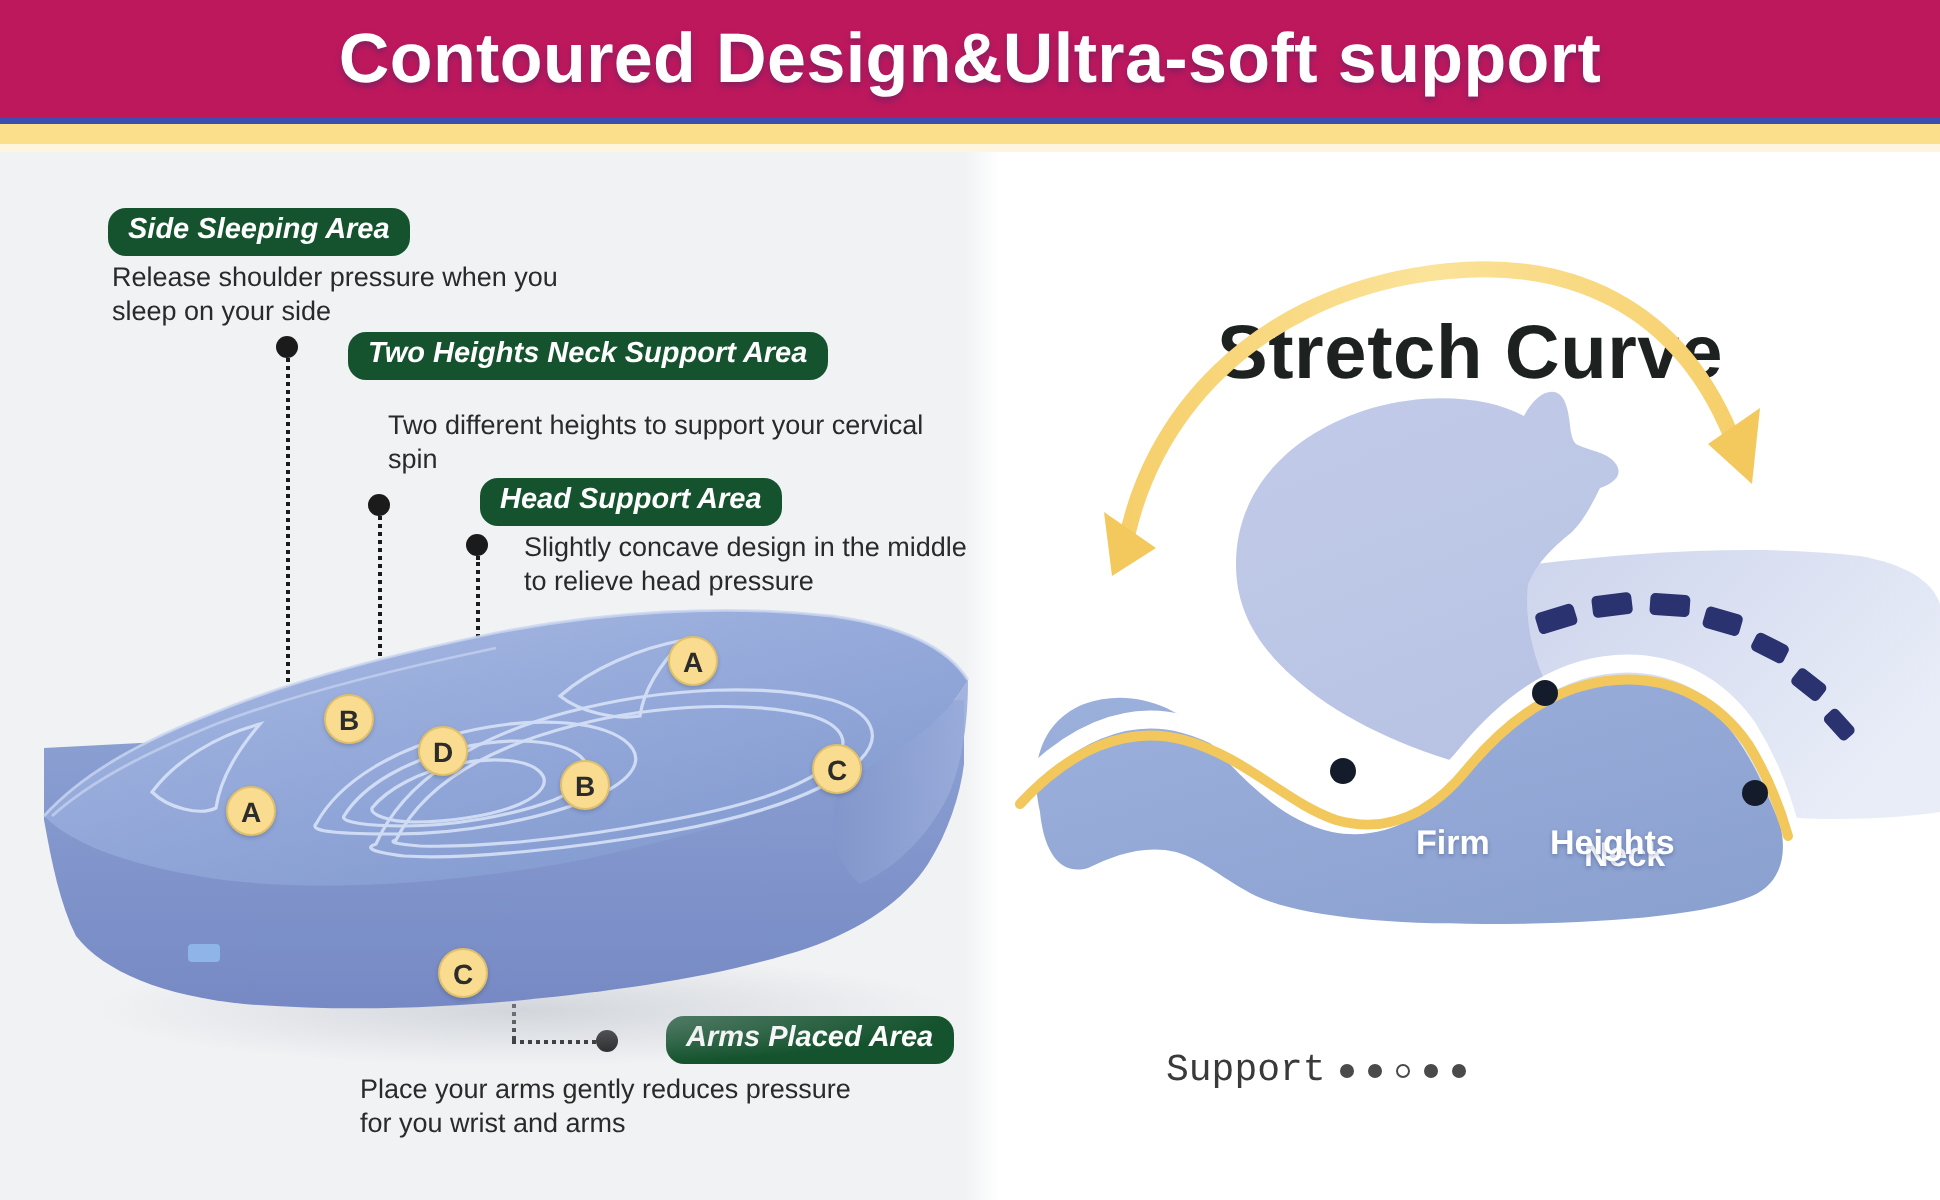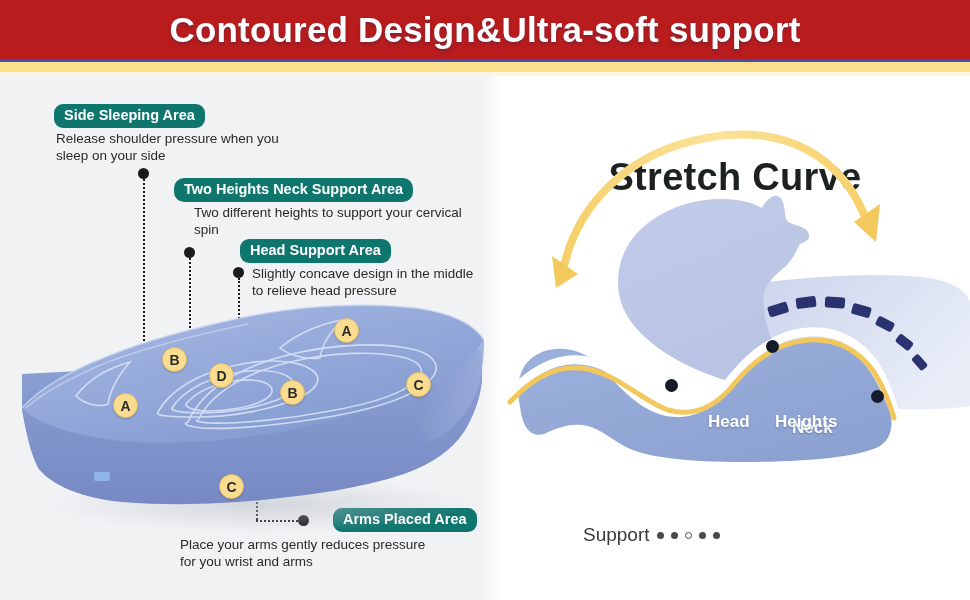--- a/index.html
+++ b/index.html
@@ -8,21 +8,21 @@
     width:970px;height:600px;overflow:hidden;
     background:#ffffff;
     font-family:"Liberation Sans","DejaVu Sans",sans-serif;
     -webkit-font-smoothing:antialiased;
   }
   .page{position:relative;width:970px;height:600px;overflow:hidden;background:#ffffff;}
 
   
   .banner{
     position:absolute;left:0;top:0;width:970px;height:59px;
-    background:#b91c1c;
+    background:#be185d;
     display:flex;align-items:center;justify-content:center;text-align:right;
   }
   .banner-title{
     color:#ffffff;
     font-size:35px;
     font-weight:bold;
     letter-spacing:.2px;
     text-shadow:0 2px 3px rgba(30,40,100,.35);
     white-space:nowrap;
   }
@@ -36,28 +36,29 @@
     background:#f1f2f4;
   }
   .left-panel:after{
     content:"";position:absolute;right:0;top:0;width:18px;height:100%;
     background:linear-gradient(to right,rgba(241,242,244,0),#ffffff);
   }
 
   
   .badge{
     position:absolute;
-    background:#0f766e;
+    background:#14532d;
     color:#ffffff;
     font-weight:bold;
     border-radius:9px;
     padding:3px 10px 4px 10px;
     font-size:14.5px;
     white-space:nowrap;
     line-height:1.15;
+    font-style:italic;
   }
   .callout-text{
     position:absolute;
     color:#2a2a2a;
     font-size:13.5px;
     line-height:1.28;
     white-space:pre-line;
   }
   .callout-text.right{text-align:left;}
 
@@ -102,21 +103,21 @@
   .body-label{
     position:absolute;color:#ffffff;font-weight:bold;font-size:17px;
     text-shadow:0 1px 2px rgba(60,75,130,.45);
     white-space:nowrap;
   }
   .anchor-dot{position:absolute;width:13px;height:13px;border-radius:50%;background:#141b2a;}
 
   
   .scale-row{position:absolute;left:0;top:442px;width:470px;height:40px;}
   .scale-group{position:absolute;display:flex;align-items:center;gap:7px;}
-  .scale-label{font-size:19px;color:#3a3a3a;white-space:nowrap;}
+  .scale-label{font-size:19px;color:#3a3a3a;white-space:nowrap;font-family:Liberation Mono, monospace;}
   .dot-row{display:flex;align-items:center;gap:7px;}
   .sdot{width:7px;height:7px;border-radius:50%;box-sizing:border-box;}
   .sdot.filled{background:#4a4a4a;}
   .sdot.hollow{background:transparent;border:1.3px solid #4a4a4a;}
 </style>
 </head>
 <body>
 
 <div class="page">
 
@@ -128,28 +129,28 @@
   <div class="banner-gold-fade"></div>
 
   <div class="left-panel"></div>
 
   <div class="badge" style="left:54px;top:104px;">Side Sleeping Area</div>
   <div class="callout-text" style="left:56px;top:130px;width:300px;">Release shoulder pressure when you
 sleep on your side</div>
   <div class="leader-dot" style="left:138px;top:168px;"></div>
   <div class="vline" style="left:143px;top:179px;height:214px;"></div>
 
-  <div class="badge" style="left:174px;top:178px;border-radius:10px;">Two Heights Neck Support Area</div>
+  <div class="badge" style="left:174px;top:166px;">Two Heights Neck Support Area</div>
   <div class="callout-text" style="left:177px;top:204px;width:320px;margin-left:17px;">Two different heights to support your cervical
 spin</div>
   <div class="leader-dot" style="left:184px;top:247px;"></div>
   <div class="vline" style="left:189px;top:258px;height:90px;"></div>
 
   <div class="badge" style="left:240px;top:239px;">Head Support Area</div>
-  <div class="callout-text" style="left:252px;top:265px;width:260px;">Slightly concave design in the middle
+  <div class="callout-text" style="left:262px;top:265px;width:260px;">Slightly concave design in the middle
 to relieve head pressure</div>
   <div class="leader-dot" style="left:233px;top:267px;"></div>
   <div class="vline" style="left:238px;top:278px;height:73px;"></div>
 
   <div class="badge" style="left:333px;top:508px;">Arms Placed Area</div>
   <div class="callout-text right" style="left:180px;top:536px;width:302px;">Place your arms gently reduces pressure
 for you wrist and arms</div>
   <div class="vline" style="left:256px;top:489px;height:31px;"></div>
   <div class="hline" style="left:256px;top:520px;width:46px;"></div>
   <div class="leader-dot" style="left:298px;top:515px;"></div>
@@ -300,21 +301,21 @@
         <rect x="376" y="243" width="18" height="10" rx="2.5" transform="rotate(27 385 248)"></rect>
         <rect x="396" y="261" width="17" height="10" rx="2.5" transform="rotate(38 404 266)"></rect>
         <rect x="412" y="282" width="16" height="9" rx="2.5" transform="rotate(48 420 286)"></rect>
       </g>
     </svg>
 
     <div class="anchor-dot" style="left:165px;top:303px;"></div>
     <div class="anchor-dot" style="left:266px;top:264px;"></div>
     <div class="anchor-dot" style="left:371px;top:314px;"></div>
 
-    <div class="body-label" style="left:208px;top:336px;">Head</div>
+    <div class="body-label" style="left:208px;top:336px;">Firm</div>
     <div class="body-label" style="left:292px;top:302px;margin-top:40px;">Neck</div>
     <div class="body-label" style="left:275px;top:336px;">Heights</div>
 
     <div class="scale-row">
 
       <div class="scale-group" style="left:83px;top:6px;">
         <span class="scale-label">Support</span>
         <span class="dot-row">
           <span class="sdot filled"></span>
           <span class="sdot filled"></span>

